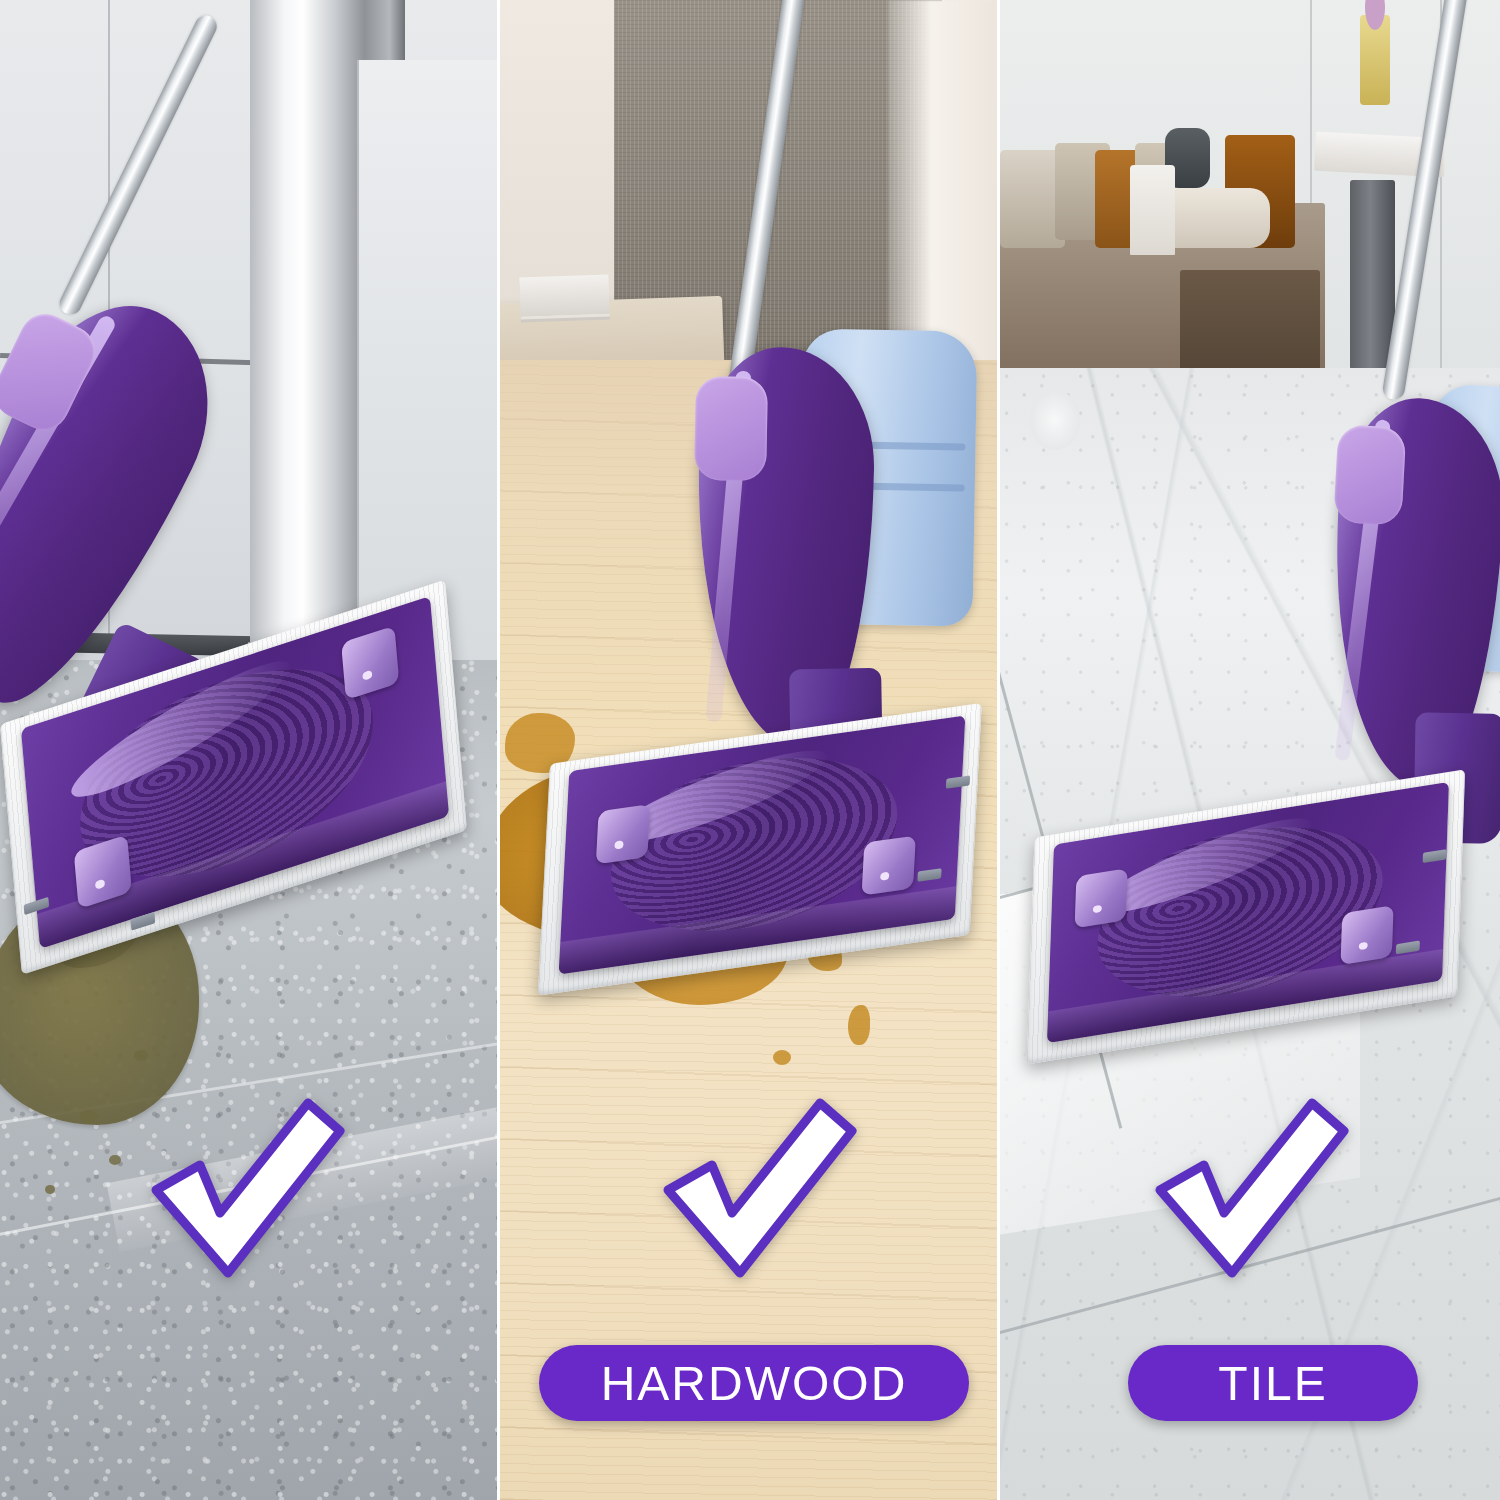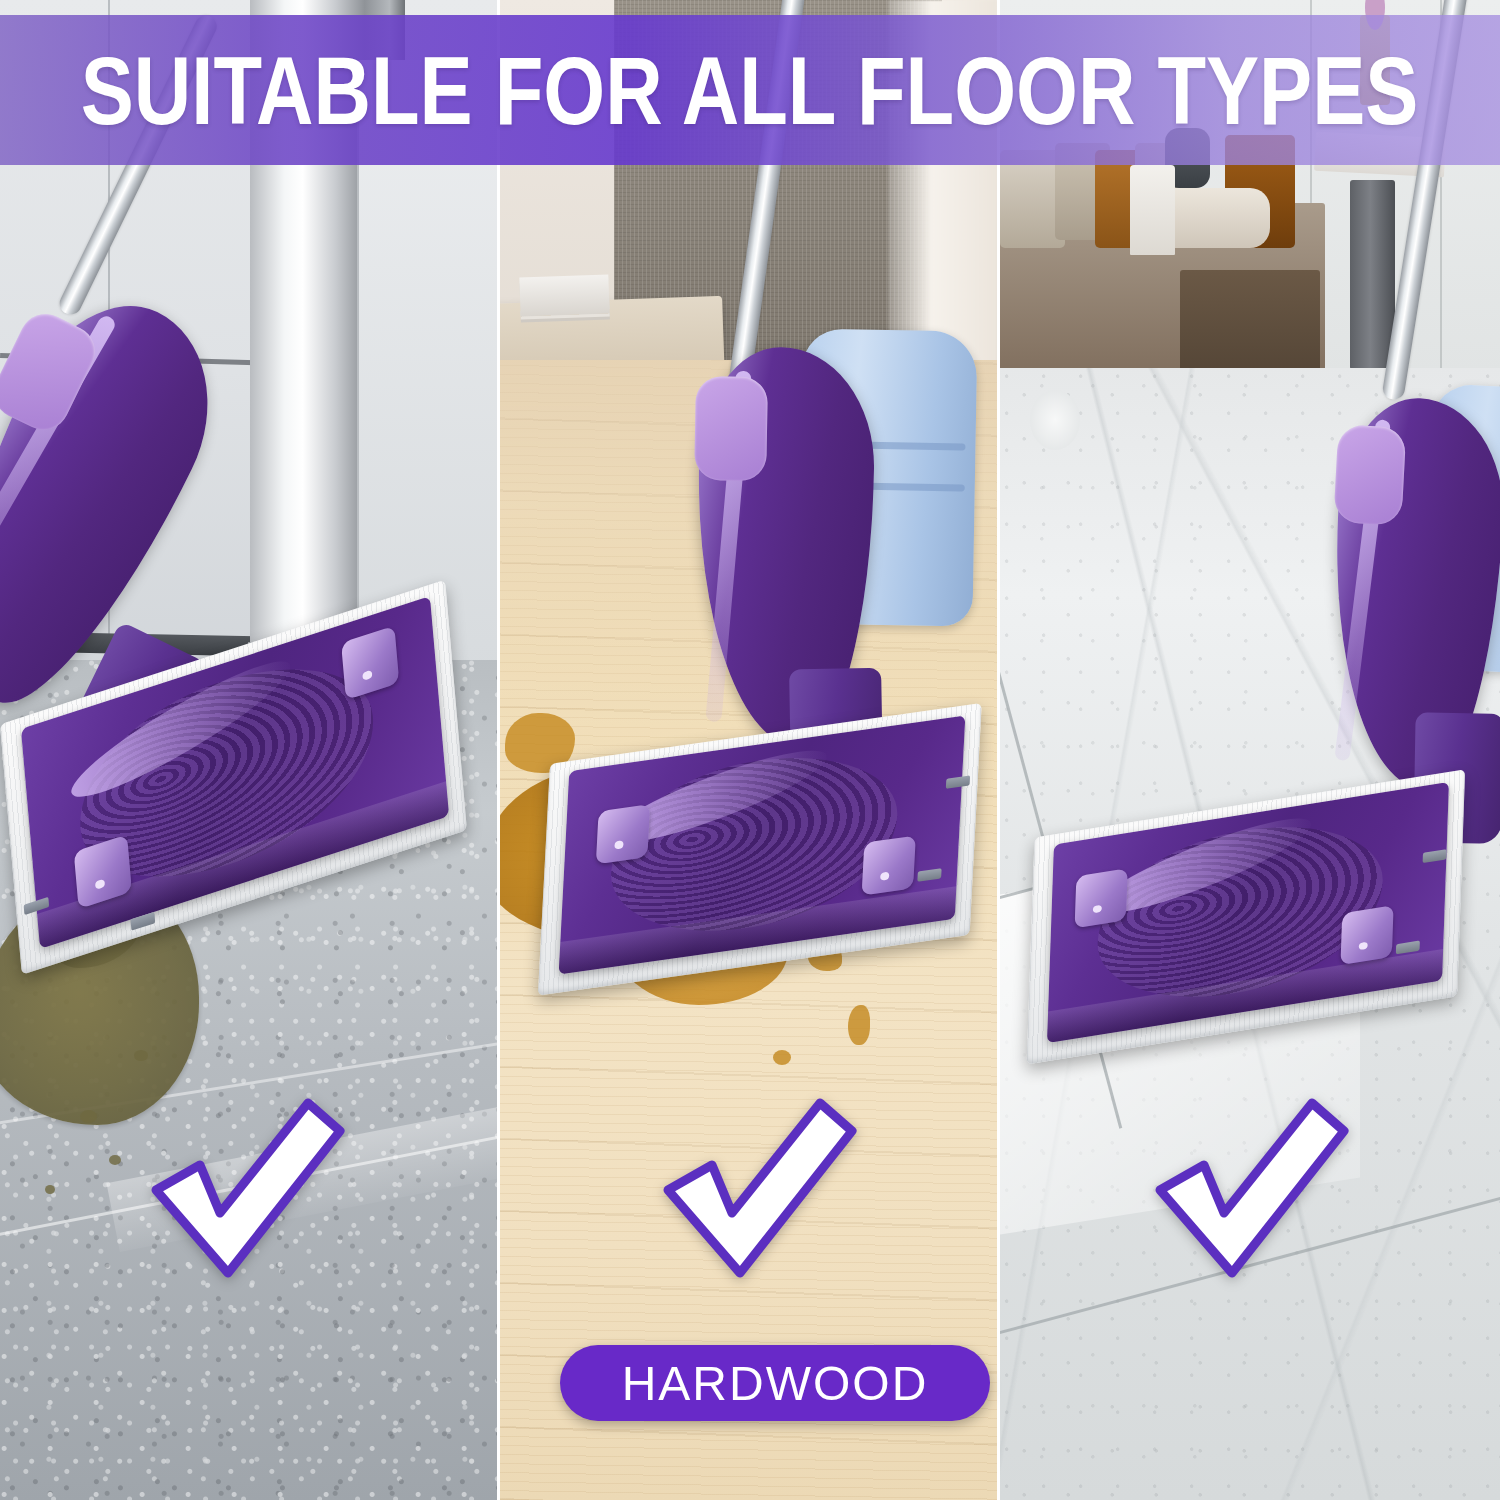--- a/index.html
+++ b/index.html
@@ -228,21 +228,21 @@
   .check svg { width:100%; height:100%; display:block;
              filter:drop-shadow(0 3px 6px rgba(0,0,0,.25)); }
 
   
   .pill { position:absolute; height:76px; border-radius:38px;
              background:#6829C8; display:flex; align-items:center; justify-content:center;
              box-shadow:0 4px 12px rgba(0,0,0,.28); }
   .pill-label { color:#ffffff; font-size:48px; font-weight:400; letter-spacing:2px;
              white-space:nowrap; font-family:"Liberation Sans", sans-serif; }
   .pill-vinyl    { left:98px;  top:1345px; width:265px; }
-  .pill-hardwood { left:560px; top:1345px; width:430px; }
+  .pill-hardwood { left:539px; top:1345px; width:430px; }
   .pill-tile     { left:1128px;top:1345px; width:290px; }
 </style>
 </head>
 <body>
 
 <div class="stage">
 
   <div class="panels">
 
     <div class="panel panel-1">
@@ -425,21 +425,21 @@
 
       <div class="check" style="left:152px; top:1095px;">
         <svg viewBox="0 0 200 185" xmlns="http://www.w3.org/2000/svg">
           <path d="M8 95 L52 70 L72 118 L160 8 L192 36 L80 178 Z" fill="#FFFFFF" stroke="#5B2FC0" stroke-width="9" stroke-linejoin="round"></path>
         </svg>
       </div>
     </div>
 
   </div>
 
-  <div class="banner">
-    <div class="banner-title">SUITABLE FOR ALL FLOOR TYPES</div>
-  </div>
 
   <div class="pill pill-hardwood">
     <span class="pill-label">HARDWOOD</span>
   </div>
+  <div class="pill pill-tile">
+    <span class="pill-label">TILE</span>
+  </div>
 
 </div>
 
 </body></html>

